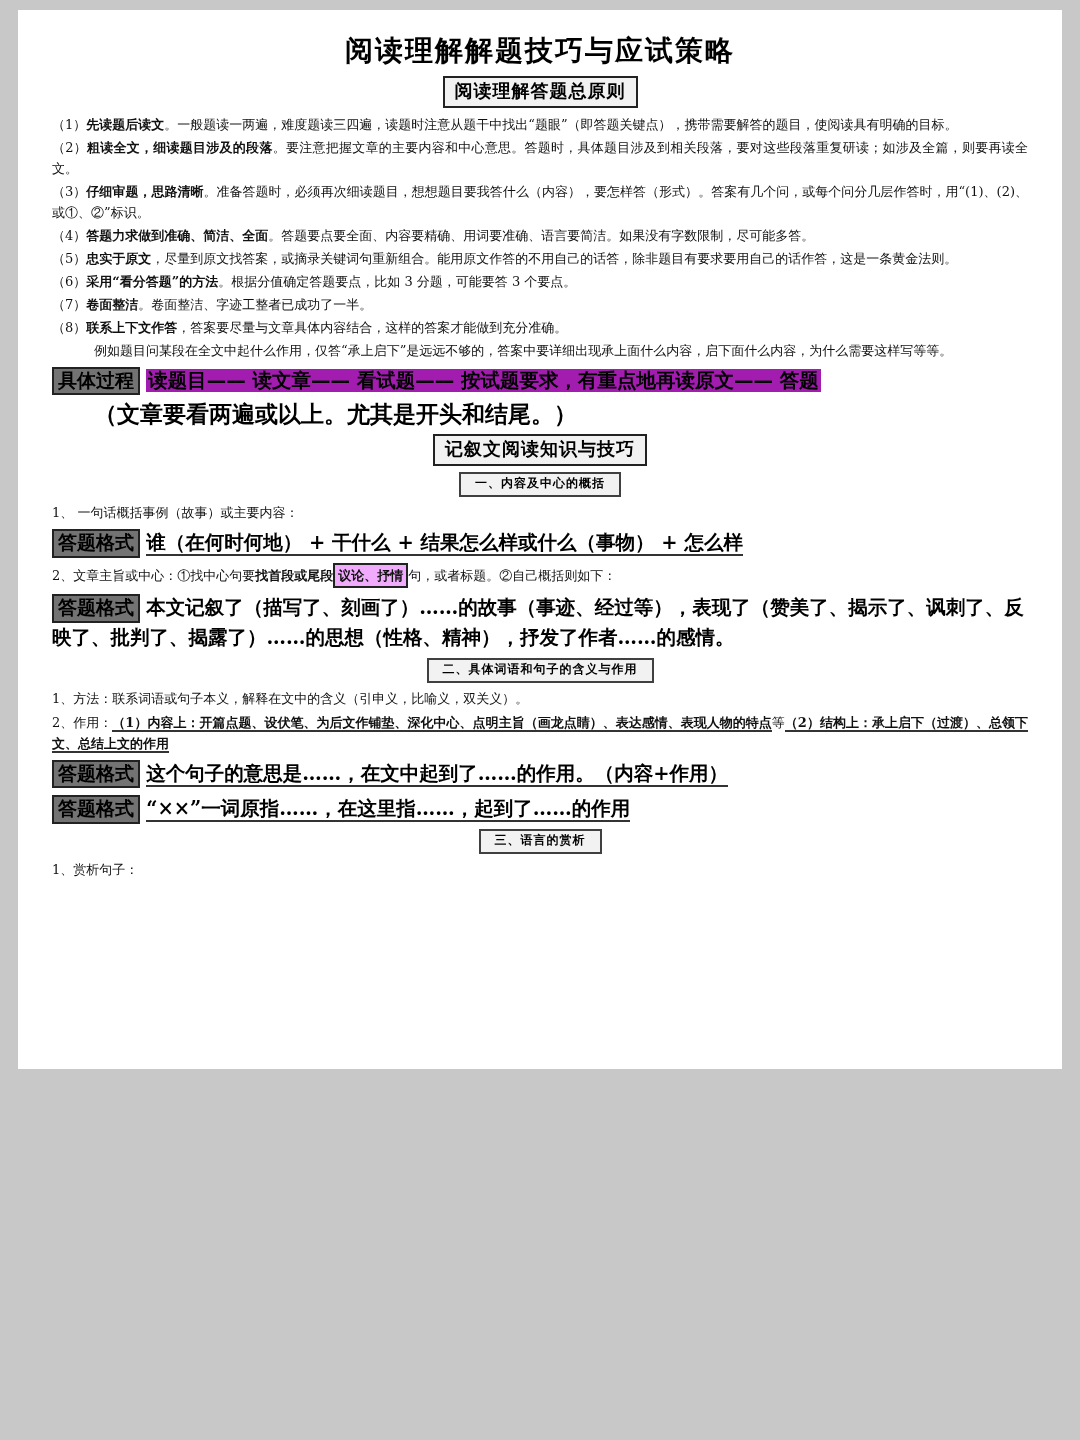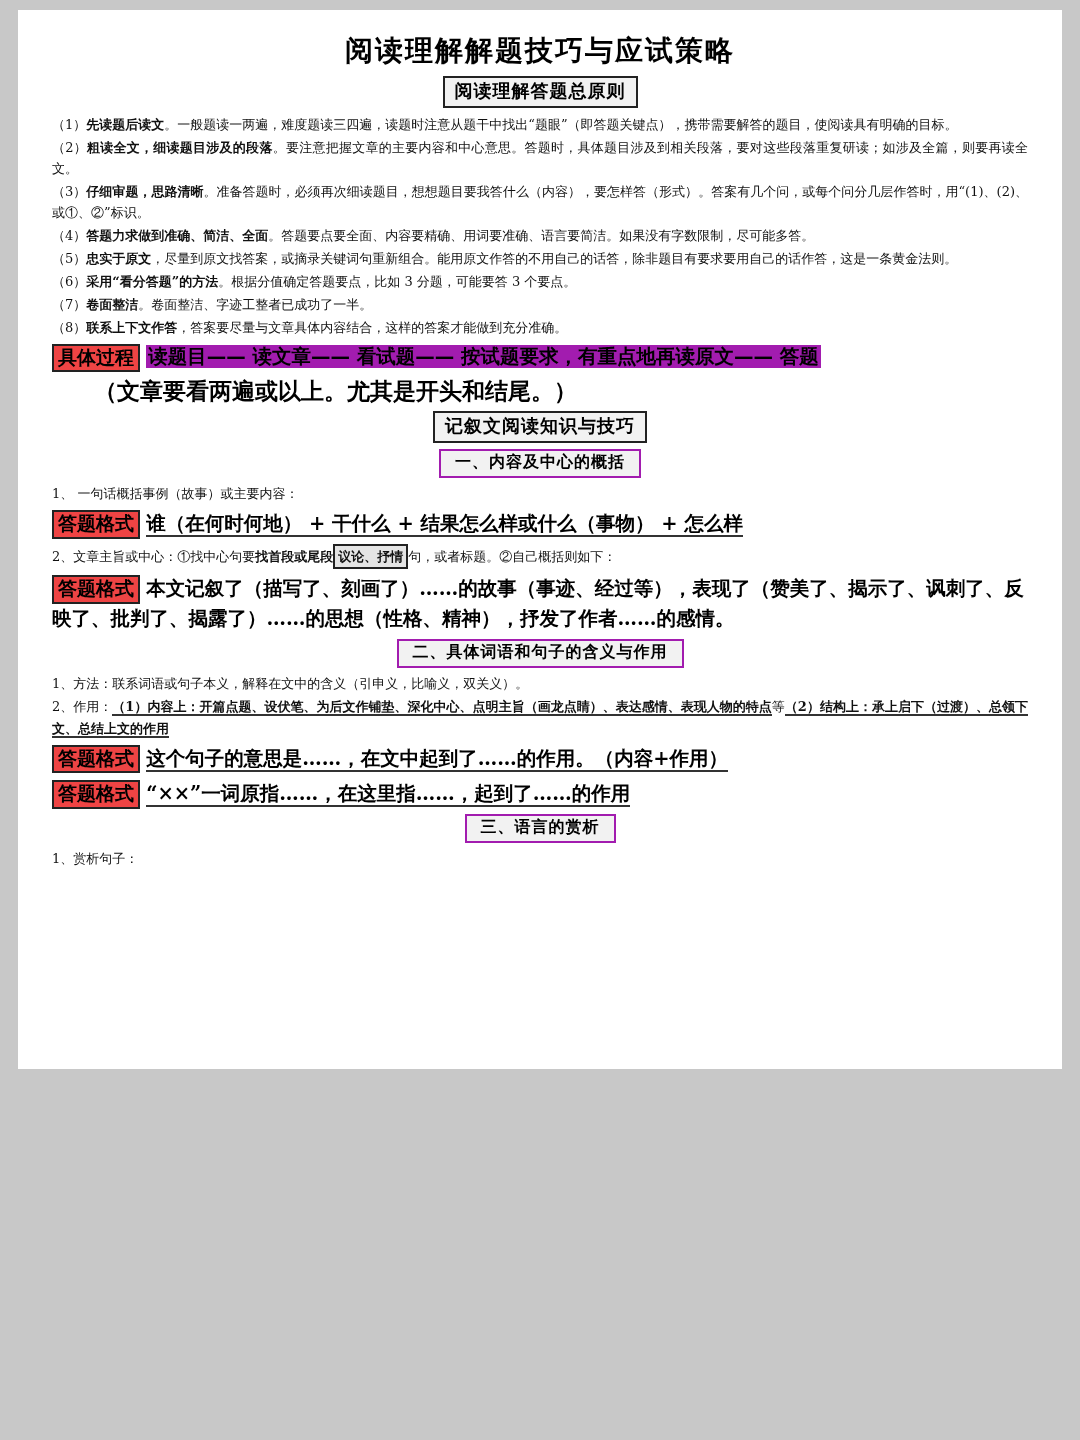--- a/index.html
+++ b/index.html
@@ -53,30 +53,30 @@
     color: #111;
   }
   p.indent-deep { text-indent: 42px; }
   .b { font-weight: bold; }
   .boxlabel {
     display: inline-block;
     border: 2px solid #222;
     padding: 0px 4px 2px 4px;
     font-weight: bold;
     font-size: 19px;
-    background: #ef4444;
+    background: #737373;
     line-height: 1.2;
     vertical-align: middle;
   }
   .inlinebox {
     display: inline-block;
     border: 2px solid #222;
     padding: 0 3px;
     font-weight: bold;
-    background: #e5e5e5;
+    background: #f0abfc;
   }
   .row-line {
     margin: 3px 0 3px 0;
     font-size: 19.5px;
     line-height: 1.6;
   }
   .proc-text {
     background: #a21caf;
     font-weight: bold;
     padding: 0 2px;
@@ -86,23 +86,23 @@
     font-weight: bold;
     text-indent: 42px;
     margin: 2px 0 4px 0;
   }
   .sub-head {
     text-align: center;
     margin: 5px 0 5px 0;
   }
   .sub-head span {
     display: inline-block;
-    border: 2px solid #a21caf;
+    border: 2px solid #404040;
     padding: 1px 14px 3px 14px;
-    font-size: 16px;
+    font-size: 12px;
     font-weight: bold;
     background: #f2f2f2;
     letter-spacing: 1px;
   }
   .fmt-row {
     margin: 5px 0 5px 0;
     font-size: 19.5px;
     line-height: 1.55;
   }
   .fmt-row .txt { font-weight: bold; }
@@ -144,20 +144,21 @@
   </p>
 
   <p class="para">
     <span>（7）</span><span class="b">卷面整洁</span><span>。卷面整洁、字迹工整者已成功了一半。</span>
   </p>
 
   <p class="para">
     <span>（8）</span><span class="b">联系上下文作答</span><span>，答案要尽量与文章具体内容结合，这样的答案才能做到充分准确。</span>
   </p>
 
+  <p class="para indent-deep">例如题目问某段在全文中起什么作用，仅答“承上启下”是远远不够的，答案中要详细出现承上面什么内容，启下面什么内容，为什么需要这样写等等。</p>
 
   <div class="row-line">
     <span class="boxlabel">具体过程</span>
     <span class="proc-text">读题目——  读文章——  看试题——  按试题要求，有重点地再读原文——  答题</span>
   </div>
 
   <div class="small-note">（文章要看两遍或以上。尤其是开头和结尾。）</div>
 
   <div class="section-head">
     <span>记叙文阅读知识与技巧</span>

